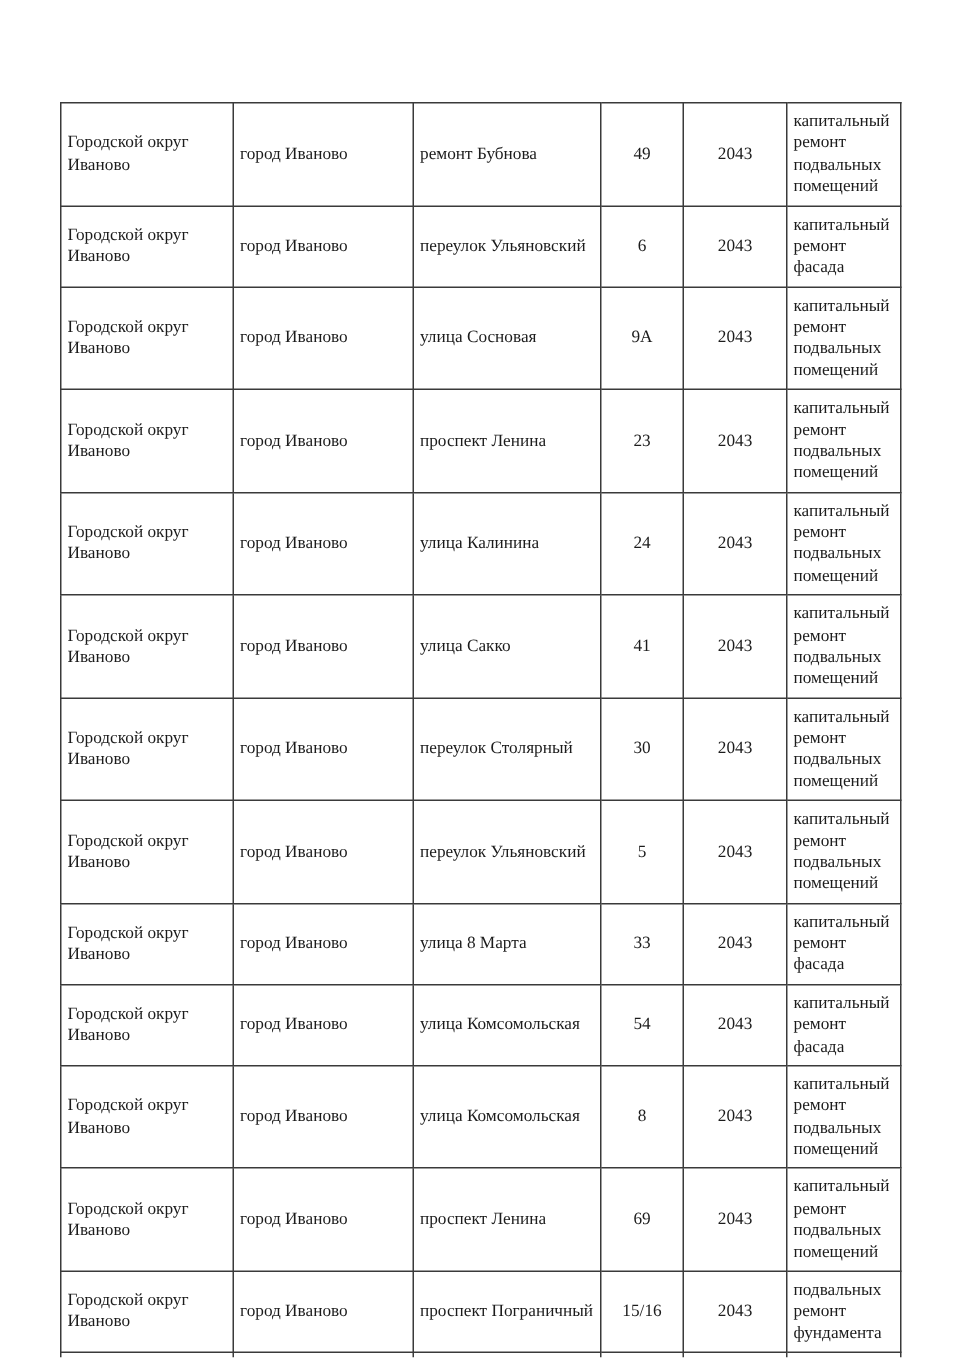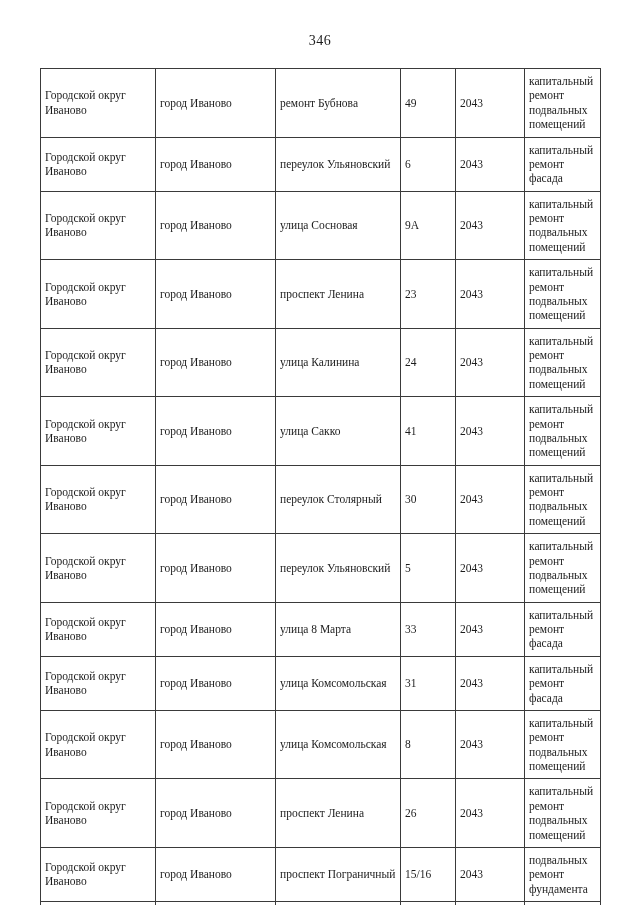--- a/index.html
+++ b/index.html
@@ -44,27 +44,26 @@
     padding: 5px 4px;
     vertical-align: middle;
     word-wrap: break-word;
   }
   col.c-district { width: 115px; }
   col.c-city     { width: 120px; }
   col.c-street   { width: 125px; }
   col.c-house    { width: 55px;  }
   col.c-year     { width: 69px;  }
   col.c-repair   { width: 76px;  }
-  td.center { }
+  td.center { text-align: center; }
 </style>
 </head>
 <body>
 
 <div class="page">
-  <div class="page-number">346</div>
 
   <table class="schedule">
     <colgroup>
       <col class="c-district">
       <col class="c-city">
       <col class="c-street">
       <col class="c-house">
       <col class="c-year">
       <col class="c-repair">
     </colgroup>
@@ -138,37 +137,37 @@
           <td>город Иваново</td>
           <td>улица 8 Марта</td>
           <td class="center">33</td>
           <td class="center">2043</td>
           <td>капитальный ремонт фасада</td>
         </tr>
         <tr>
           <td>Городской округ Иваново</td>
           <td>город Иваново</td>
           <td>улица Комсомольская</td>
-          <td class="center">31</td>
+          <td class="center">54</td>
           <td class="center">2043</td>
           <td>капитальный ремонт фасада</td>
         </tr>
         <tr>
           <td>Городской округ Иваново</td>
           <td>город Иваново</td>
           <td>улица Комсомольская</td>
           <td class="center">8</td>
           <td class="center">2043</td>
           <td>капитальный ремонт подвальных помещений</td>
         </tr>
         <tr>
           <td>Городской округ Иваново</td>
           <td>город Иваново</td>
           <td>проспект Ленина</td>
-          <td class="center">26</td>
+          <td class="center">69</td>
           <td class="center">2043</td>
           <td>капитальный ремонт подвальных помещений</td>
         </tr>
         <tr>
           <td>Городской округ Иваново</td>
           <td>город Иваново</td>
           <td>проспект Пограничный</td>
           <td class="center">15/16</td>
           <td class="center">2043</td>
           <td>подвальных ремонт фундамента</td>

